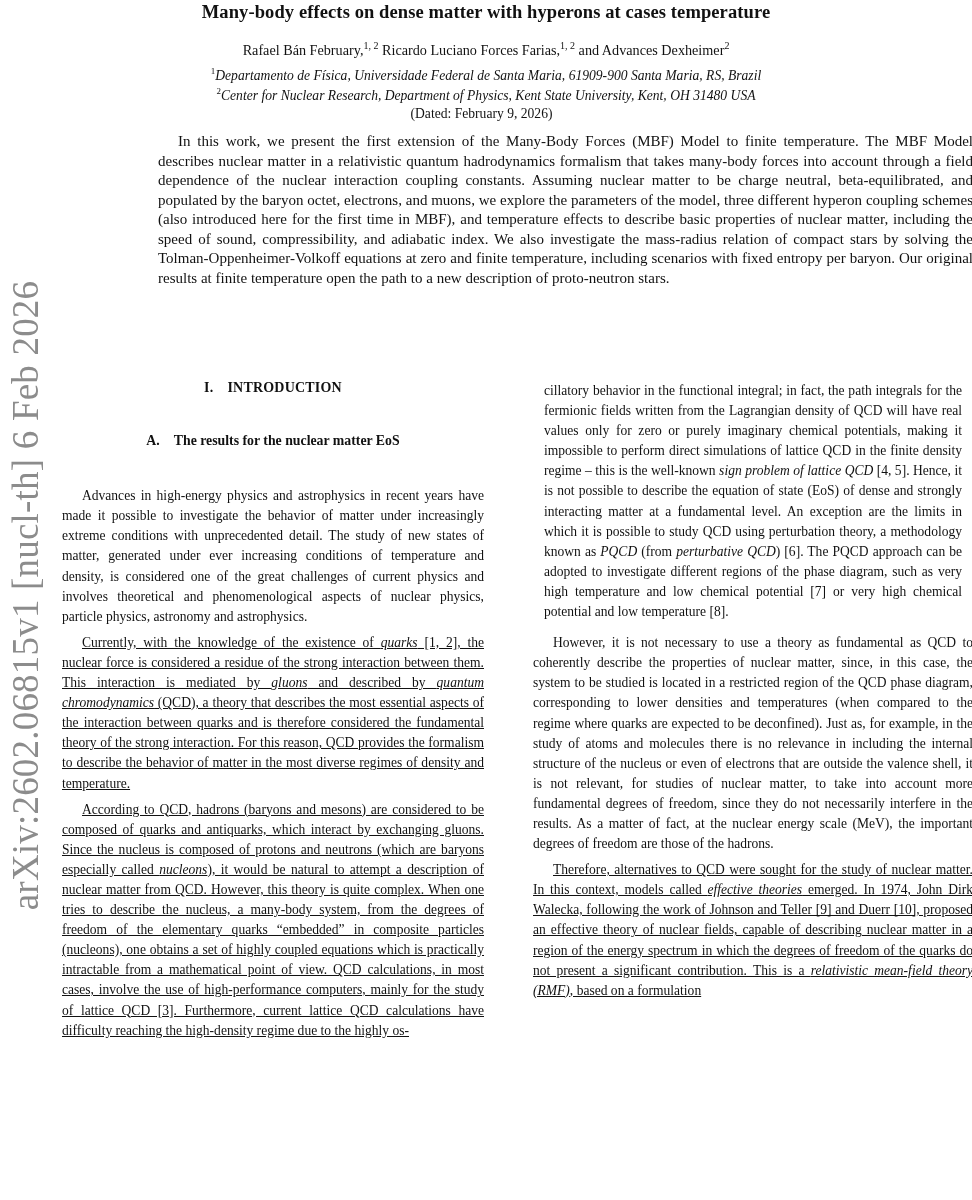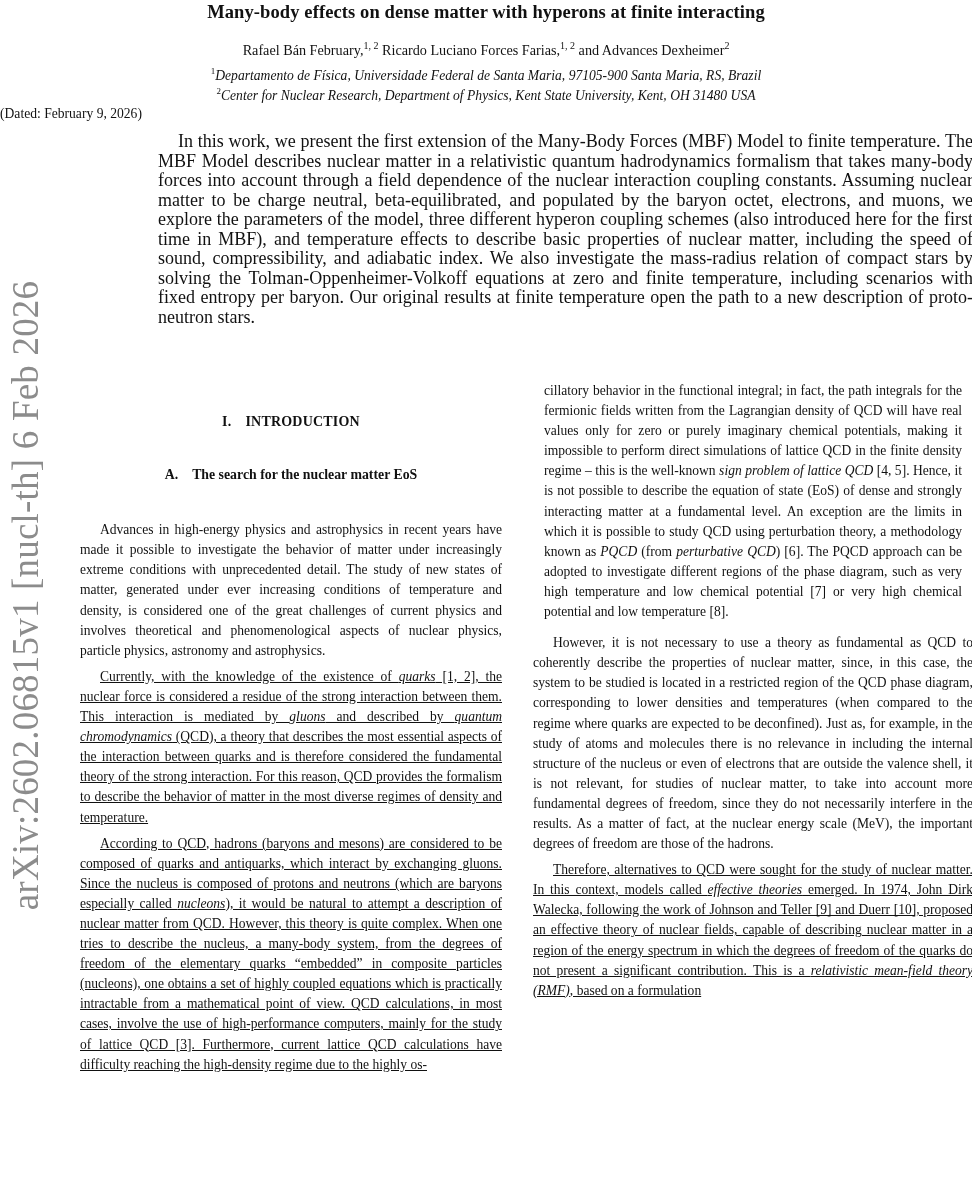--- a/index.html
+++ b/index.html
@@ -62,43 +62,43 @@
     font-style: italic;
   }
   .affil sup { font-size: 9px; font-style: normal; vertical-align: 6px; }
   .affil1 { top: 66px; }
   .affil2 { top: 86px; }
   .dated {
     position: absolute;
     left: 0;
     right: 9px;
     top: 106px;
-    text-align: left;
+    text-align: center;
     font-size: 13.6px;
   }
   .abstract {
     position: absolute;
     left: 158px;
     width: 815px;
     top: 132px;
-    font-size: 18px;
+    font-size: 15px;
     line-height: 19.5px;
     text-align: justify;
     text-indent: 20px;
     margin: 0;
   }
   .col {
     position: absolute;
     top: 375px;
     font-size: 13.55px;
     line-height: 20.1px;
     text-align: justify;
     hyphens: manual;
   }
-  .col-left { left: 80px; width: 422px; margin-top: 34px; }
+  .col-left { left: 62px; width: 422px; }
   .col-right { left: 533px; width: 440px; top: 370px; }
   .section-head {
     text-align: center;
     font-weight: bold;
     font-size: 14px;
     margin: 3px 0 0 0;
     letter-spacing: 0.2px;
   }
   .section-head .num { margin-right: 14px; }
   .sub-head {
@@ -117,45 +117,45 @@
   .para + .para { margin-top: 6px; text-decoration: underline; }
   em { font-style: italic; }
 </style>
 </head>
 <body>
 
 <div class="stamp">
   <span>arXiv:2602.06815v1  [nucl-th]  6 Feb 2026</span>
 </div>
 
-<div class="title">Many-body effects on dense matter with hyperons at finite interacting</div>
+<div class="title">Many-body effects on dense matter with hyperons at cases temperature</div>
 
 <div class="authors">
   <span>Rafael Bán February,</span><sup>1, 2</sup>
   <span>Ricardo Luciano Forces Farias,</span><sup>1, 2</sup>
   <span>and Advances Dexheimer</span><sup>2</sup>
 </div>
 
 <div class="affil affil1">
-  <sup>1</sup><span>Departamento de Física, Universidade Federal de Santa Maria, 97105-900 Santa Maria, RS, Brazil</span>
+  <sup>1</sup><span>Departamento de Física, Universidade Federal de Santa Maria, 61909-900 Santa Maria, RS, Brazil</span>
 </div>
 <div class="affil affil2">
   <sup>2</sup><span>Center for Nuclear Research, Department of Physics, Kent State University, Kent, OH 31480 USA</span>
 </div>
 
 <div class="dated">(Dated: February 9, 2026)</div>
 
 <p class="abstract">In this work, we present the first extension of the Many-Body Forces (MBF) Model to finite temperature. The MBF Model describes nuclear matter in a relativistic quantum hadrodynamics formalism that takes many-body forces into account through a field dependence of the nuclear interaction coupling constants. Assuming nuclear matter to be charge neutral, beta-equilibrated, and populated by the baryon octet, electrons, and muons, we explore the parameters of the model, three different hyperon coupling schemes (also introduced here for the first time in MBF), and temperature effects to describe basic properties of nuclear matter, including the speed of sound, compressibility, and adiabatic index. We also investigate the mass-radius relation of compact stars by solving the Tolman-Oppenheimer-Volkoff equations at zero and finite temperature, including scenarios with fixed entropy per baryon. Our original results at finite temperature open the path to a new description of proto-neutron stars.</p>
 
 <div class="col col-left">
   <div class="section-head">
     <span class="num">I.</span><span>INTRODUCTION</span>
   </div>
   <div class="sub-head">
-    <span class="num">A.</span><span>The search for the nuclear matter EoS</span>
+    <span class="num">A.</span><span>The results for the nuclear matter EoS</span>
   </div>
   <p class="para first">Advances in high-energy physics and astrophysics in recent years have made it possible to investigate the behavior of matter under increasingly extreme conditions with unprecedented detail. The study of new states of matter, generated under ever increasing conditions of temperature and density, is considered one of the great challenges of current physics and involves theoretical and phenomenological aspects of nuclear physics, particle physics, astronomy and astrophysics.</p>
   <p class="para"><span>Currently, with the knowledge of the existence of </span><em>quarks</em><span> [1, 2], the nuclear force is considered a residue of the strong interaction between them. This interaction is mediated by </span><em>gluons</em><span> and described by </span><em>quantum chromodynamics</em><span> (QCD), a theory that describes the most essential aspects of the interaction between quarks and is therefore considered the fundamental theory of the strong interaction. For this reason, QCD provides the formalism to describe the behavior of matter in the most diverse regimes of density and temperature.</span></p>
   <p class="para"><span>According to QCD, hadrons (baryons and mesons) are considered to be composed of quarks and antiquarks, which interact by exchanging gluons. Since the nucleus is composed of protons and neutrons (which are baryons especially called </span><em>nucleons</em><span>), it would be natural to attempt a description of nuclear matter from QCD. However, this theory is quite complex. When one tries to describe the nucleus, a many-body system, from the degrees of freedom of the elementary quarks “embedded” in composite particles (nucleons), one obtains a set of highly coupled equations which is practically intractable from a mathematical point of view. QCD calculations, in most cases, involve the use of high-performance computers, mainly for the study of lattice QCD [3]. Furthermore, current lattice QCD calculations have difficulty reaching the high-density regime due to the highly os-</span></p>
 </div>
 
 <div class="col col-right">
   <p class="cont"><span>cillatory behavior in the functional integral; in fact, the path integrals for the fermionic fields written from the Lagrangian density of QCD will have real values only for zero or purely imaginary chemical potentials, making it impossible to perform direct simulations of lattice QCD in the finite density regime – this is the well-known </span><em>sign problem of lattice QCD</em><span> [4, 5]. Hence, it is not possible to describe the equation of state (EoS) of dense and strongly interacting matter at a fundamental level. An exception are the limits in which it is possible to study QCD using perturbation theory, a methodology known as </span><em>PQCD</em><span> (from </span><em>perturbative QCD</em><span>) [6]. The PQCD approach can be adopted to investigate different regions of the phase diagram, such as very high temperature and low chemical potential [7] or very high chemical potential and low temperature [8].</span></p>
   <p class="para">However, it is not necessary to use a theory as fundamental as QCD to coherently describe the properties of nuclear matter, since, in this case, the system to be studied is located in a restricted region of the QCD phase diagram, corresponding to lower densities and temperatures (when compared to the regime where quarks are expected to be deconfined). Just as, for example, in the study of atoms and molecules there is no relevance in including the internal structure of the nucleus or even of electrons that are outside the valence shell, it is not relevant, for studies of nuclear matter, to take into account more fundamental degrees of freedom, since they do not necessarily interfere in the results. As a matter of fact, at the nuclear energy scale (MeV), the important degrees of freedom are those of the hadrons.</p>
   <p class="para"><span>Therefore, alternatives to QCD were sought for the study of nuclear matter. In this context, models called </span><em>effective theories</em><span> emerged. In 1974, John Dirk Walecka, following the work of Johnson and Teller [9] and Duerr [10], proposed an effective theory of nuclear fields, capable of describing nuclear matter in a region of the energy spectrum in which the degrees of freedom of the quarks do not present a significant contribution. This is a </span><em>relativistic mean-field theory (RMF)</em><span>, based on a formulation</span></p>

